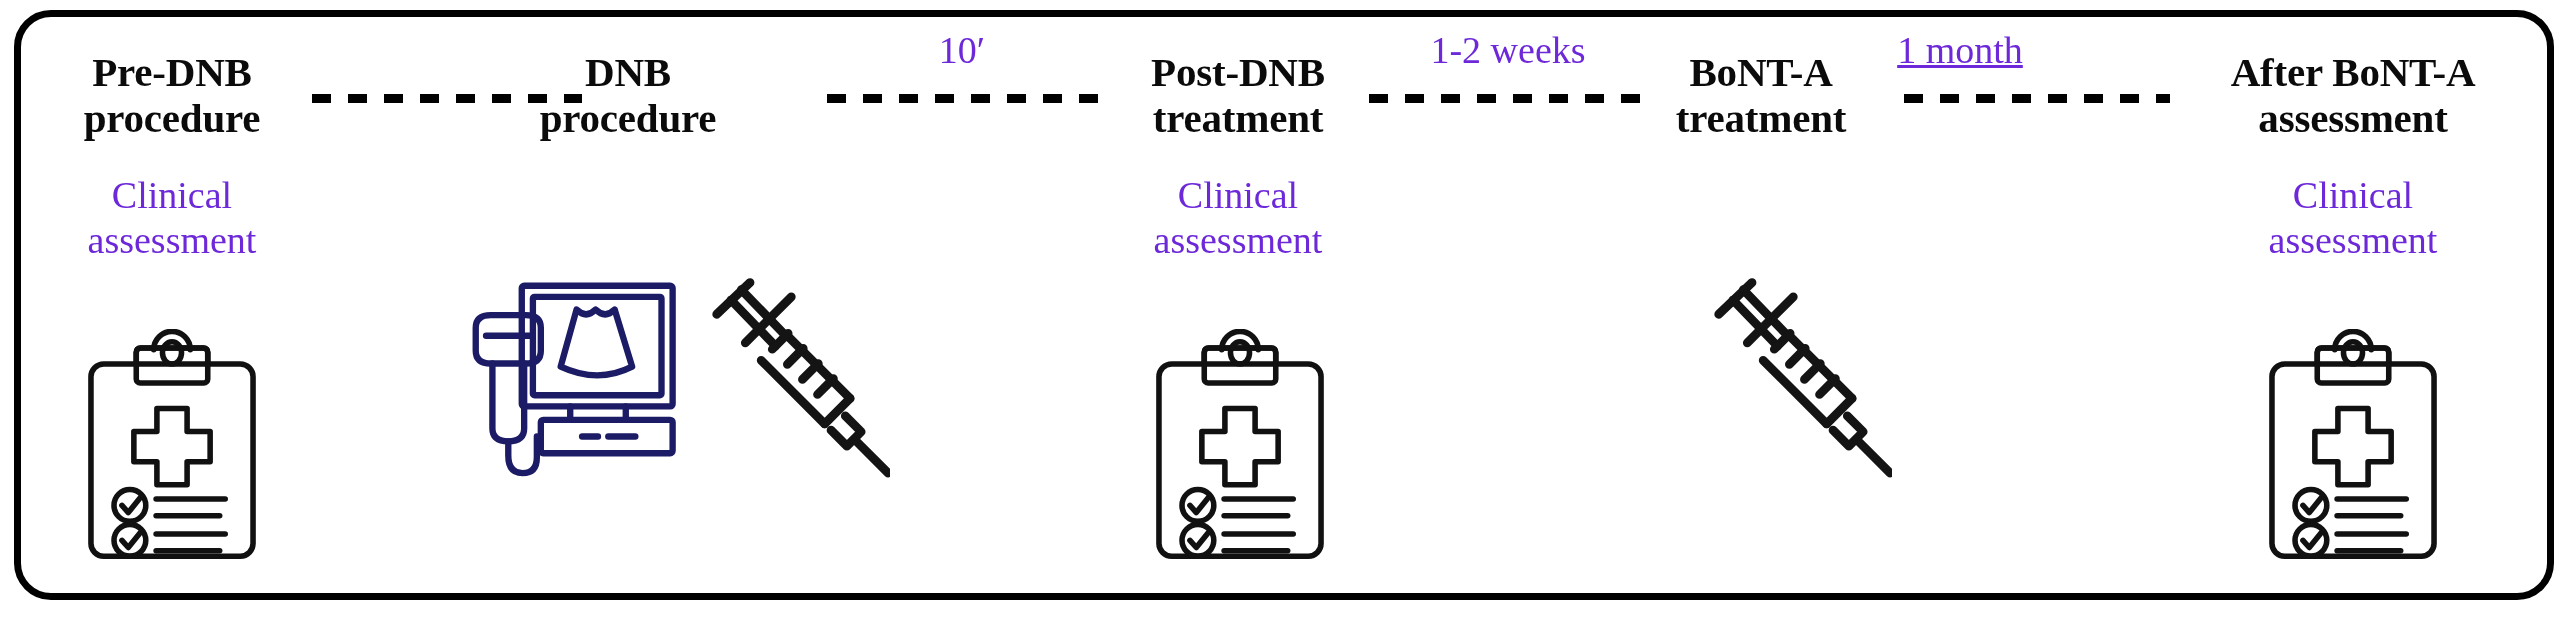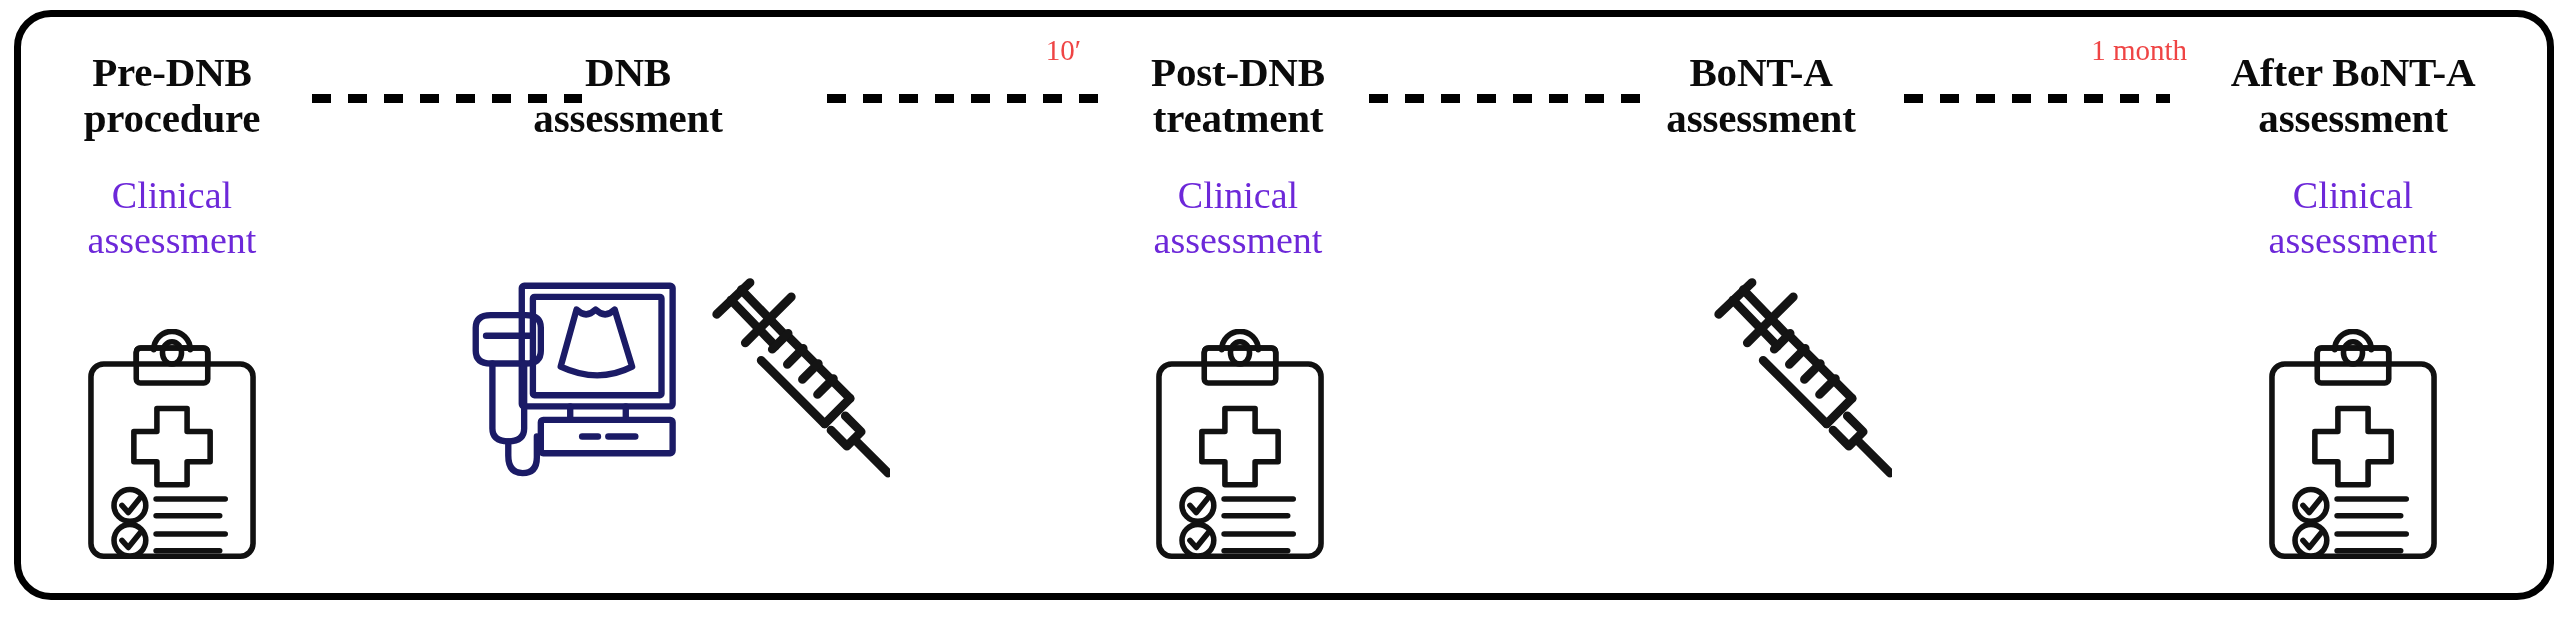--- a/index.html
+++ b/index.html
@@ -57,25 +57,25 @@
   .connector {
     position: absolute;
     height: 8.7px;
     background-image: linear-gradient(
         to right, #000 0 19px, transparent 19px 36px);
     background-size: 36px 8.7px;
     background-repeat: repeat-x;
   }
   .connector-label {
     position: absolute;
-    font-size: 29px;
+    font-size: 38px;
     line-height: 41px;
-    color: #ef4444;
+    color: #6d28d9;
     white-space: nowrap;
-    text-align: right;
+    text-align: center;
   }
 
   
   .icon {
     position: absolute;
   }
   .icon svg { display: block; }
 
   .clipboard-icon  { stroke: #111111; }
   .syringe-icon    { fill: #141414; }
@@ -87,23 +87,24 @@
 <div id="figure">
 
   <div class="frame"></div>
 
   <div class="connector" style="left:312px; top:94px; width:270px;"></div>
 
   <div class="connector" style="left:827px; top:94px; width:274px;"></div>
   <div class="connector-label" style="left:843px; top:30px; width:238px;">10′</div>
 
   <div class="connector" style="left:1369px; top:94px; width:274px;"></div>
+  <div class="connector-label" style="left:1385px; top:30px; width:246px;">1-2 weeks</div>
 
   <div class="connector" style="left:1904px; top:94px; width:266px;"></div>
-  <div class="connector-label" style="left:1949px; top:30px; width:238px;">1 month</div>
+  <div class="connector-label" style="left:1841px; top:30px; width:238px;text-decoration:underline;">1 month</div>
 
   <div class="stage" style="left:37px; top:49px; width:270px;">
     <div class="stage-title">Pre-DNB
 procedure</div>
     <div class="stage-sub" style="margin-top:32px;">Clinical
 assessment</div>
   </div>
 
   <div class="icon clipboard-icon" style="left:86px; top:329px;">
     <svg width="172" height="232" viewBox="0 0 216 292" fill="none" stroke="#111111" stroke-width="7" stroke-linecap="round" stroke-linejoin="round">
@@ -120,21 +121,21 @@
       <path d="M45 266 L53 275 L70 254"></path>
       <path d="M88 214 L175 214"></path>
       <path d="M88 235 L168 235"></path>
       <path d="M88 258 L175 258"></path>
       <path d="M88 279 L168 279"></path>
     </svg>
   </div>
 
   <div class="stage" style="left:493px; top:49px; width:270px;">
     <div class="stage-title">DNB
-assessment</div>
+procedure</div>
   </div>
 
   <div class="icon ultrasound-icon" style="left:459px; top:273px;">
     <svg width="224" height="208" viewBox="0 0 282 262" fill="none" stroke="#1b1b66" stroke-width="8" stroke-linecap="round" stroke-linejoin="round">
 
       <rect x="79" y="16" width="190" height="152" rx="3"></rect>
       <rect x="93" y="30" width="162" height="124" rx="2"></rect>
 
       <path d="M148 46 Q160 58 172 46 Q184 58 196 46 L218 118
                Q175 140 128 118 Z"></path>
@@ -203,21 +204,21 @@
       <path d="M45 266 L53 275 L70 254"></path>
       <path d="M88 214 L175 214"></path>
       <path d="M88 235 L168 235"></path>
       <path d="M88 258 L175 258"></path>
       <path d="M88 279 L168 279"></path>
     </svg>
   </div>
 
   <div class="stage" style="left:1626px; top:49px; width:270px;">
     <div class="stage-title">BoNT-A
-assessment</div>
+treatment</div>
   </div>
 
   <div class="icon syringe-icon" style="left:1701px; top:273px;">
     <svg width="191" height="208" viewBox="0 0 240 262" fill="none" stroke="#141414" stroke-width="11" stroke-linecap="round" stroke-linejoin="round">
       <path d="M22 52 L64 12"></path>
       <path d="M40 34 L96 92"></path>
       <path d="M53 21 L109 79"></path>
       <path d="M58 88 L116 30"></path>
       <path d="M78 110 L158 190"></path>
       <path d="M110 78 L190 158"></path>

